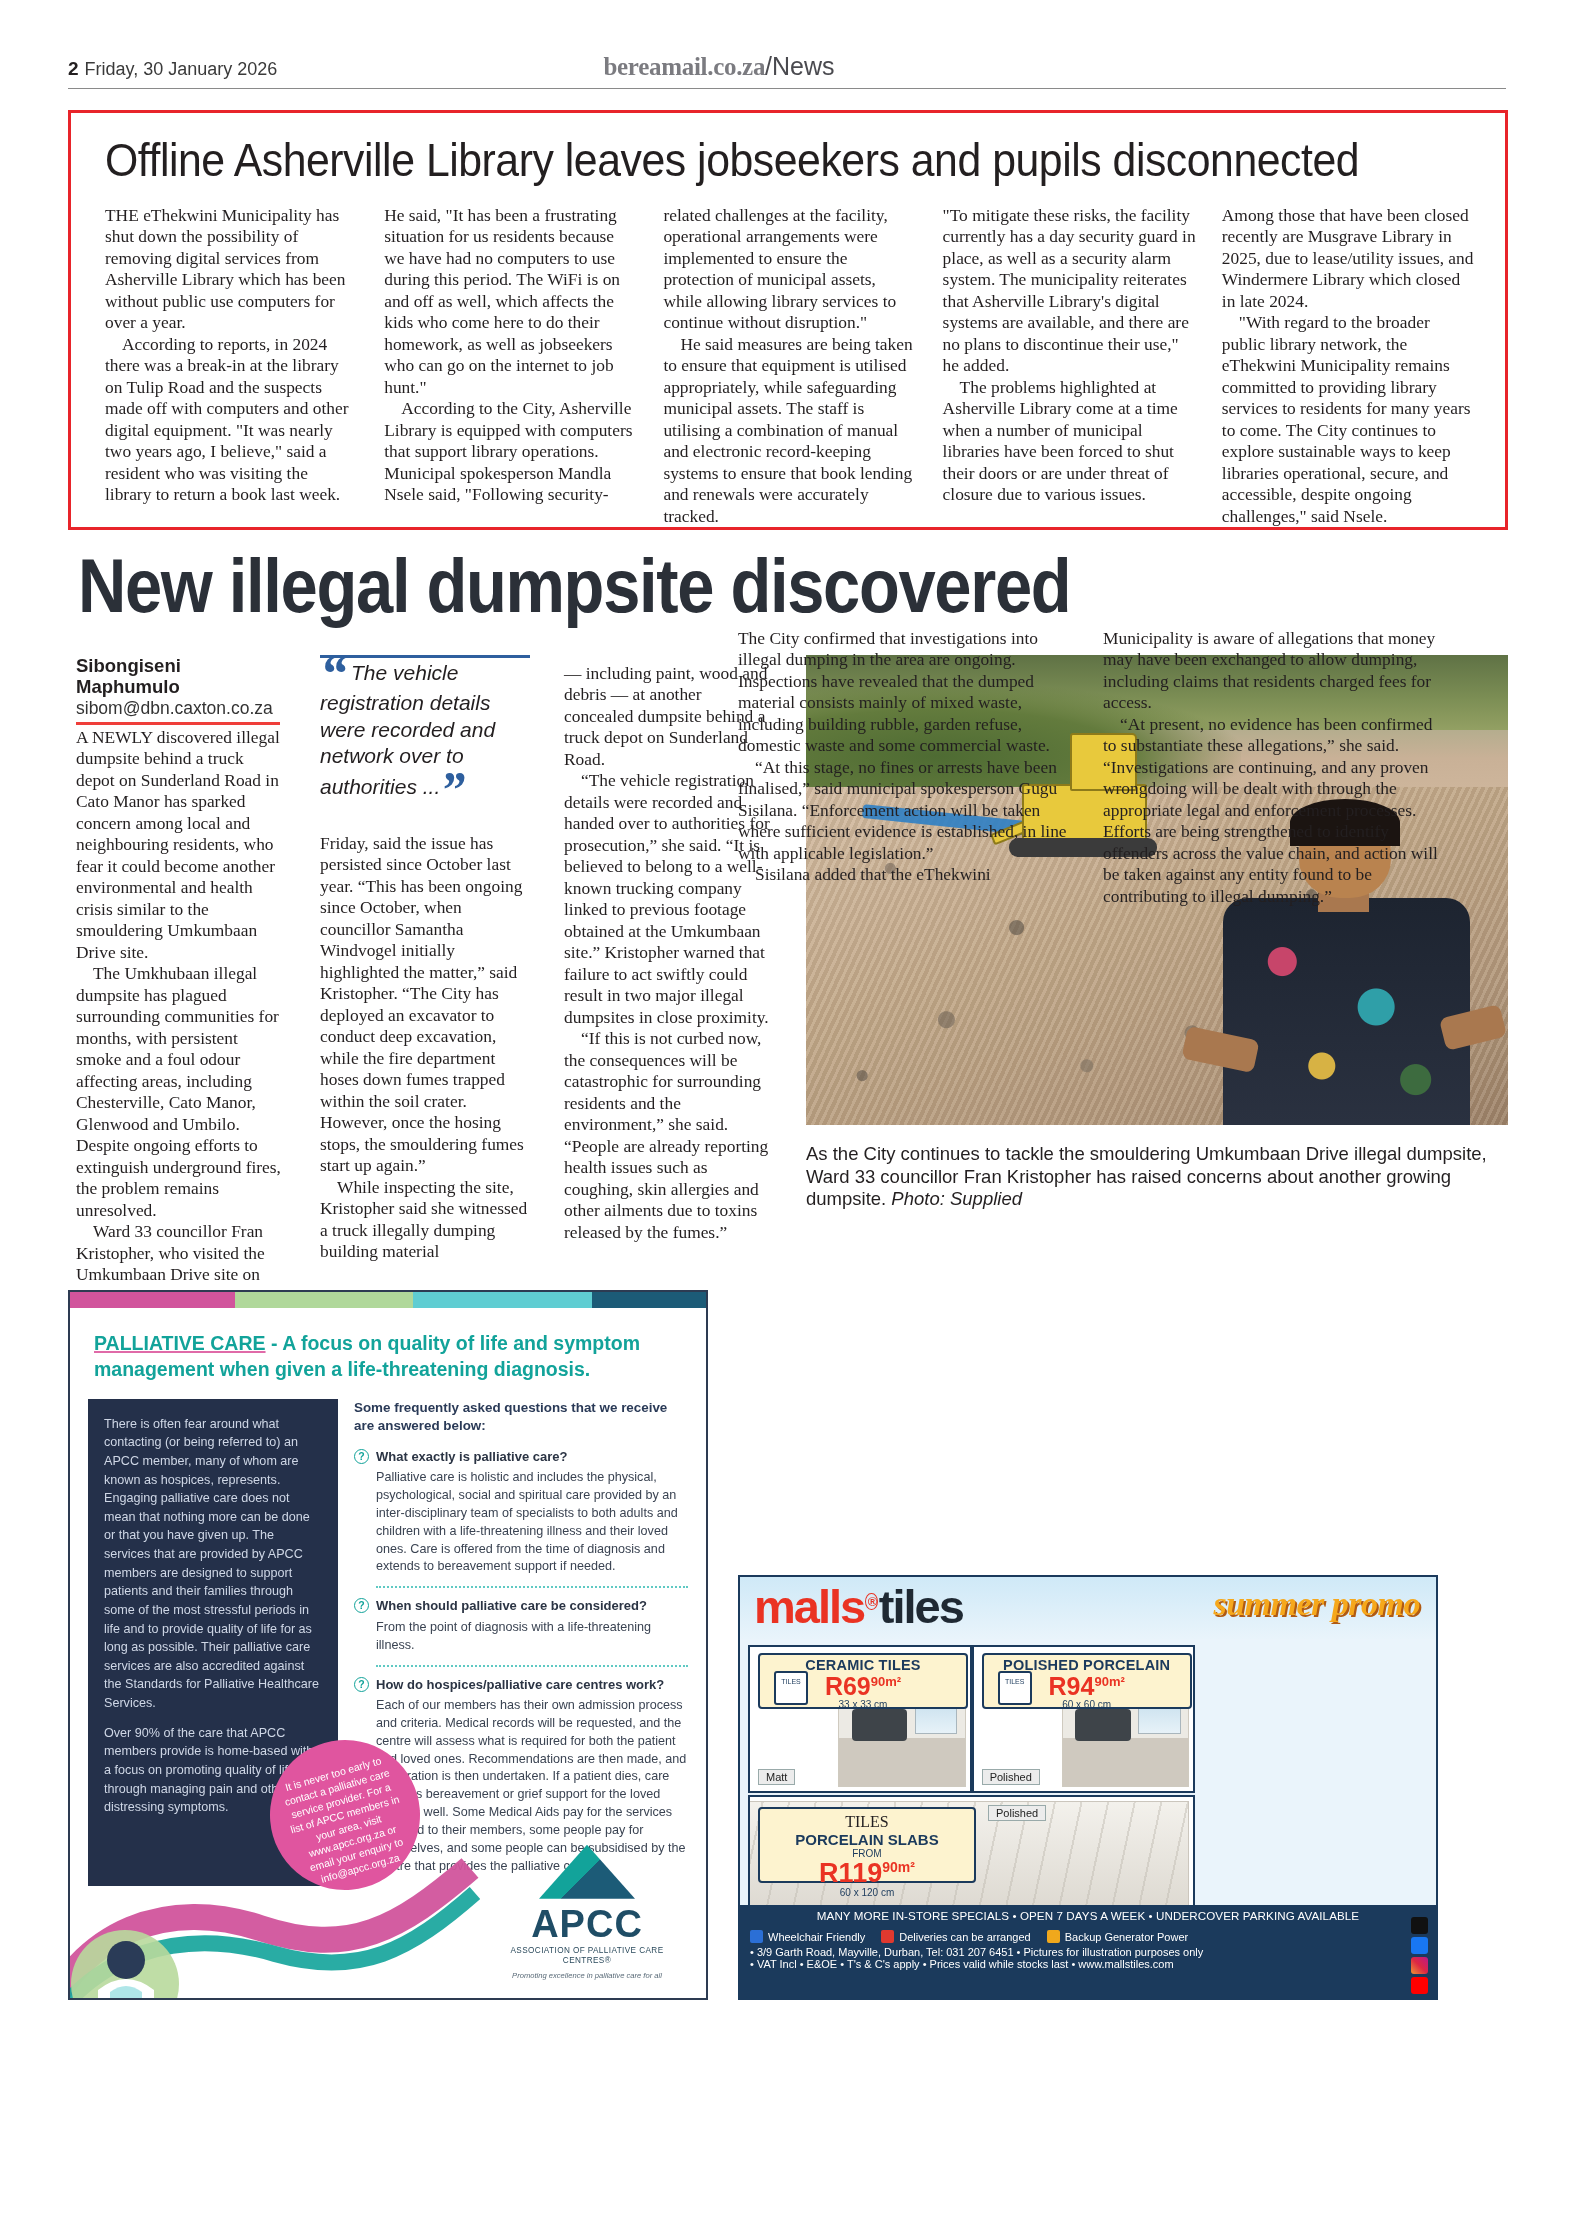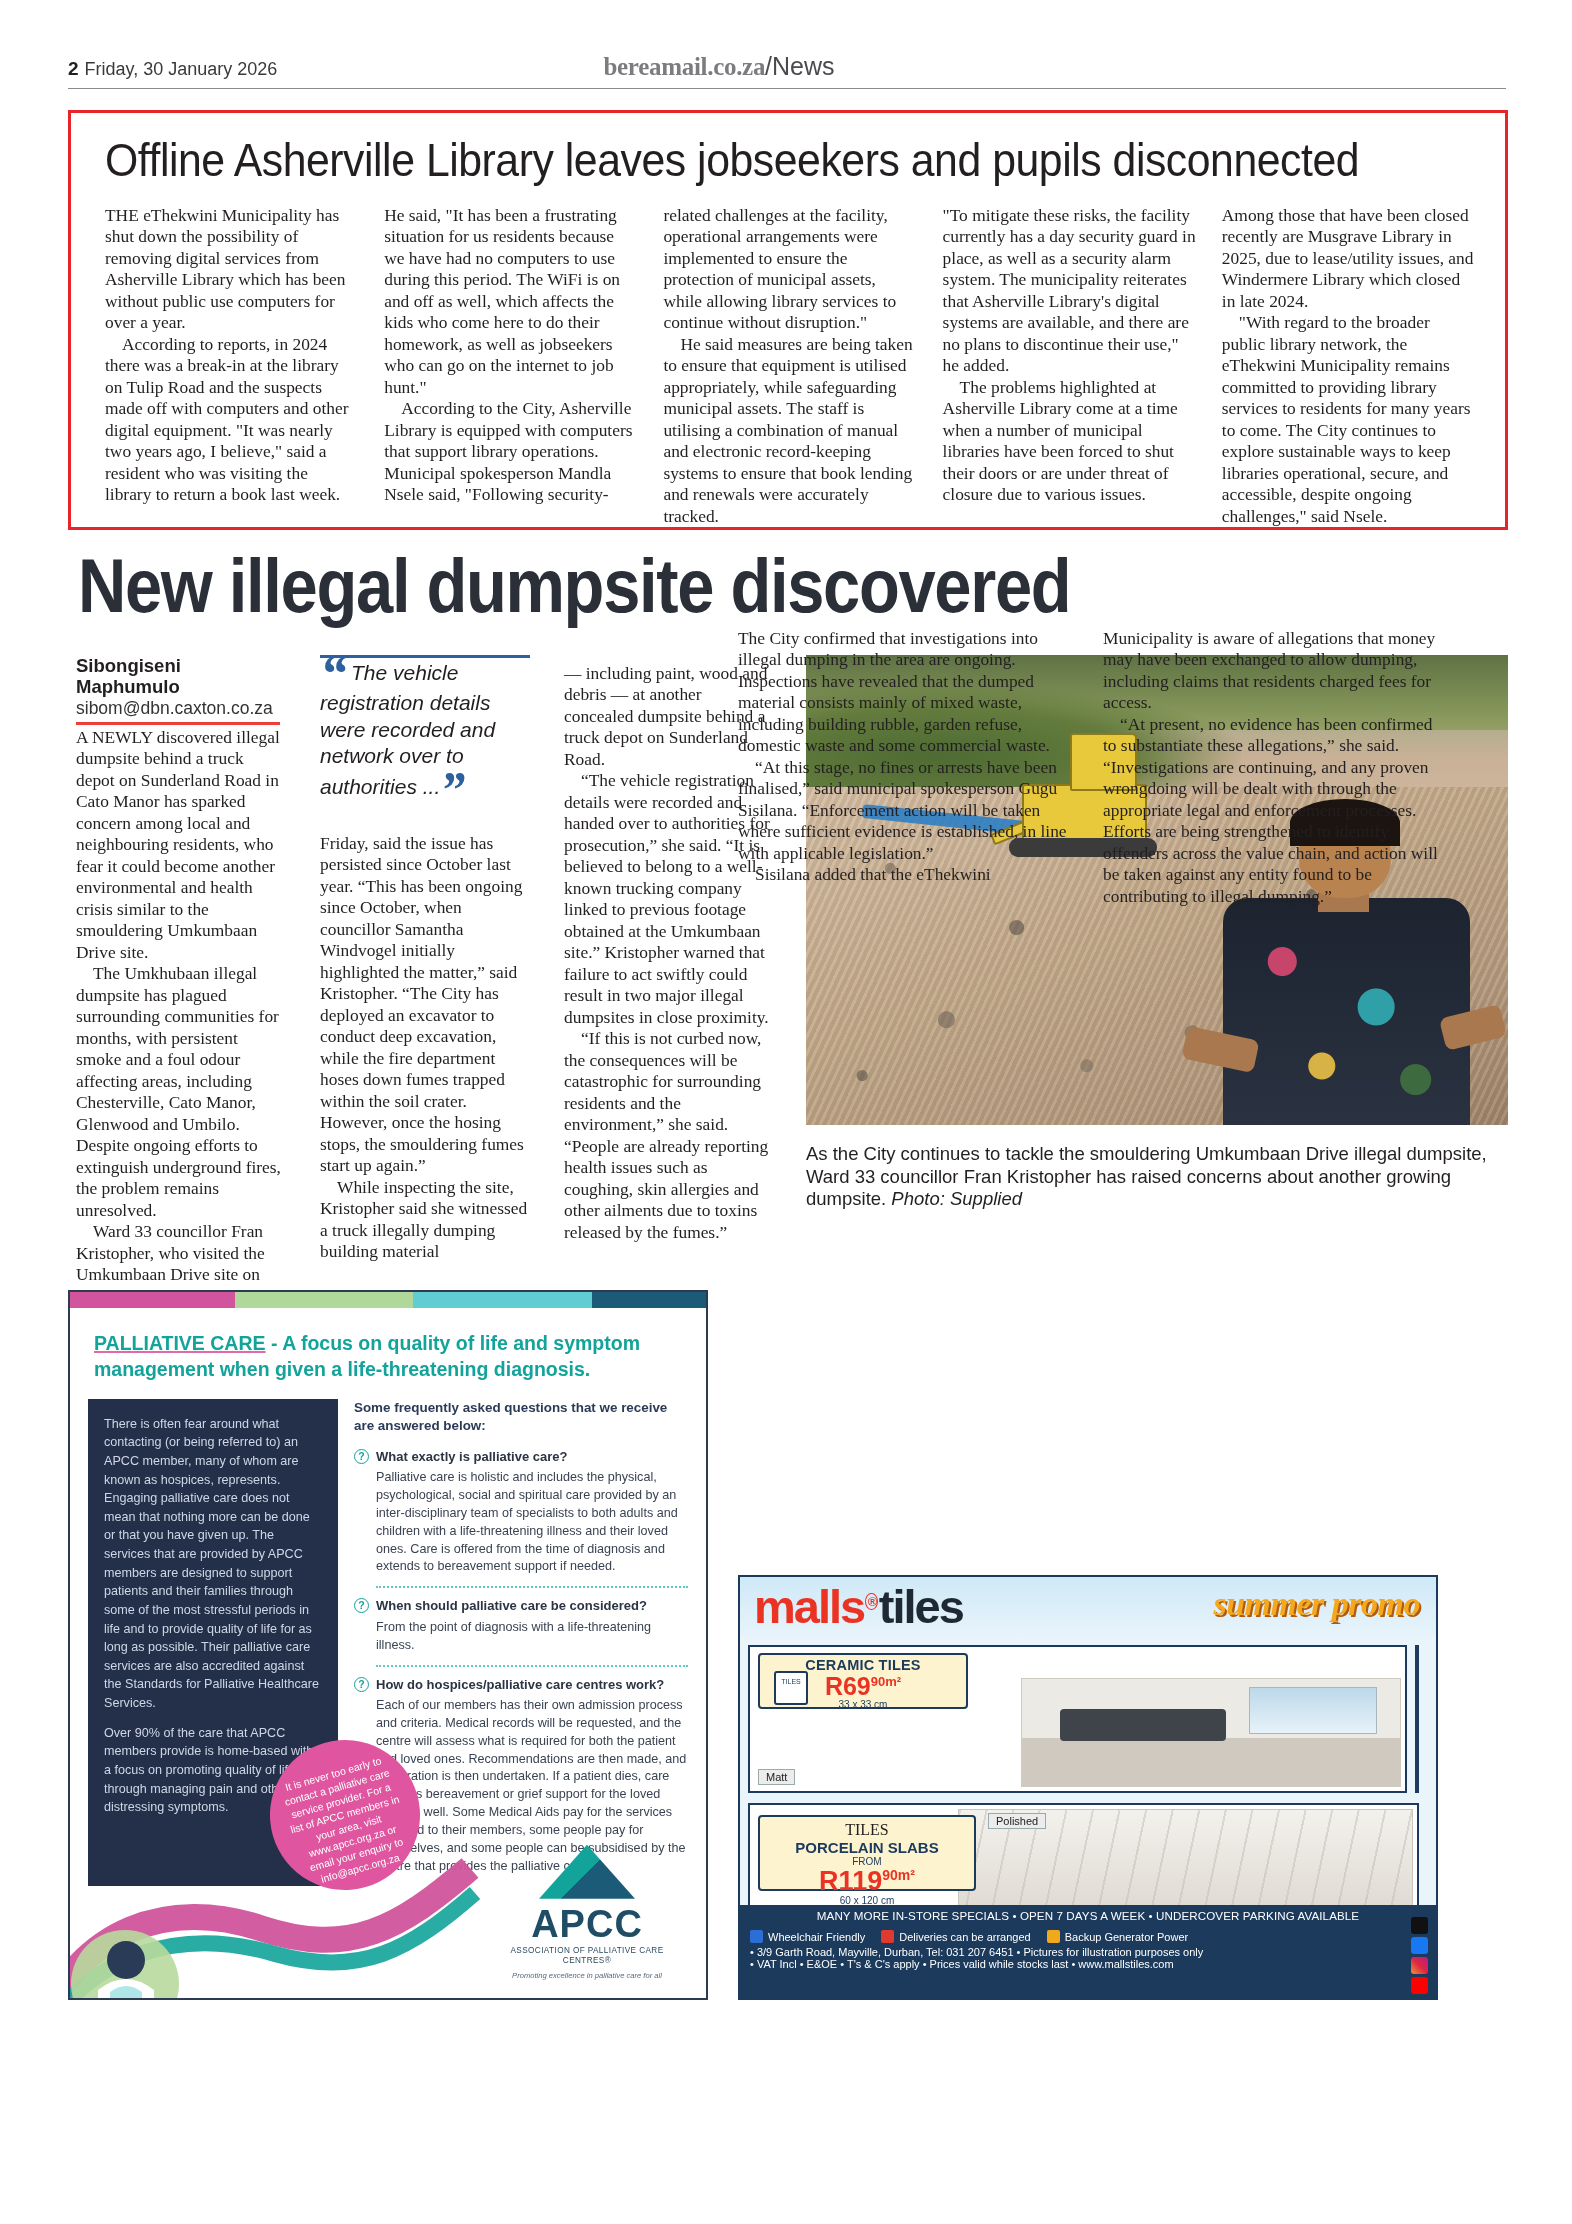--- a/index.html
+++ b/index.html
@@ -351,21 +351,21 @@
     border: 1.6px solid #ea3323; border-radius: 50%;
     padding: 0 1.5px; margin: 0 1px;
   }
   .malls-promo {
     position: absolute; right: 16px; top: 8px;
     font-family: "Liberation Serif", serif; font-style: italic; font-weight: bold;
     font-size: 34px; color: #f6a81c; letter-spacing: -0.5px;
     text-shadow: 2px 2px 0 #b05a12;
   }
   .malls-grid {
-    display: grid; grid-template-columns: 1fr; gap: 8px;
+    display: grid; grid-template-columns: 1fr 1fr 1fr; 
     padding: 6px 17px 0 8px;
   }
   .tile-card {
     border: 2px solid #1b3a5c; background: #fff; height: 148px; position: relative; overflow: hidden;
   }
   .tile-card .plaque {
     position: absolute; left: 8px; top: 6px; width: 210px; height: 56px;
     background: #fdf3cf; border: 2px solid #1b3a5c; border-radius: 4px;
     text-align: center; padding-top: 2px;
   }

